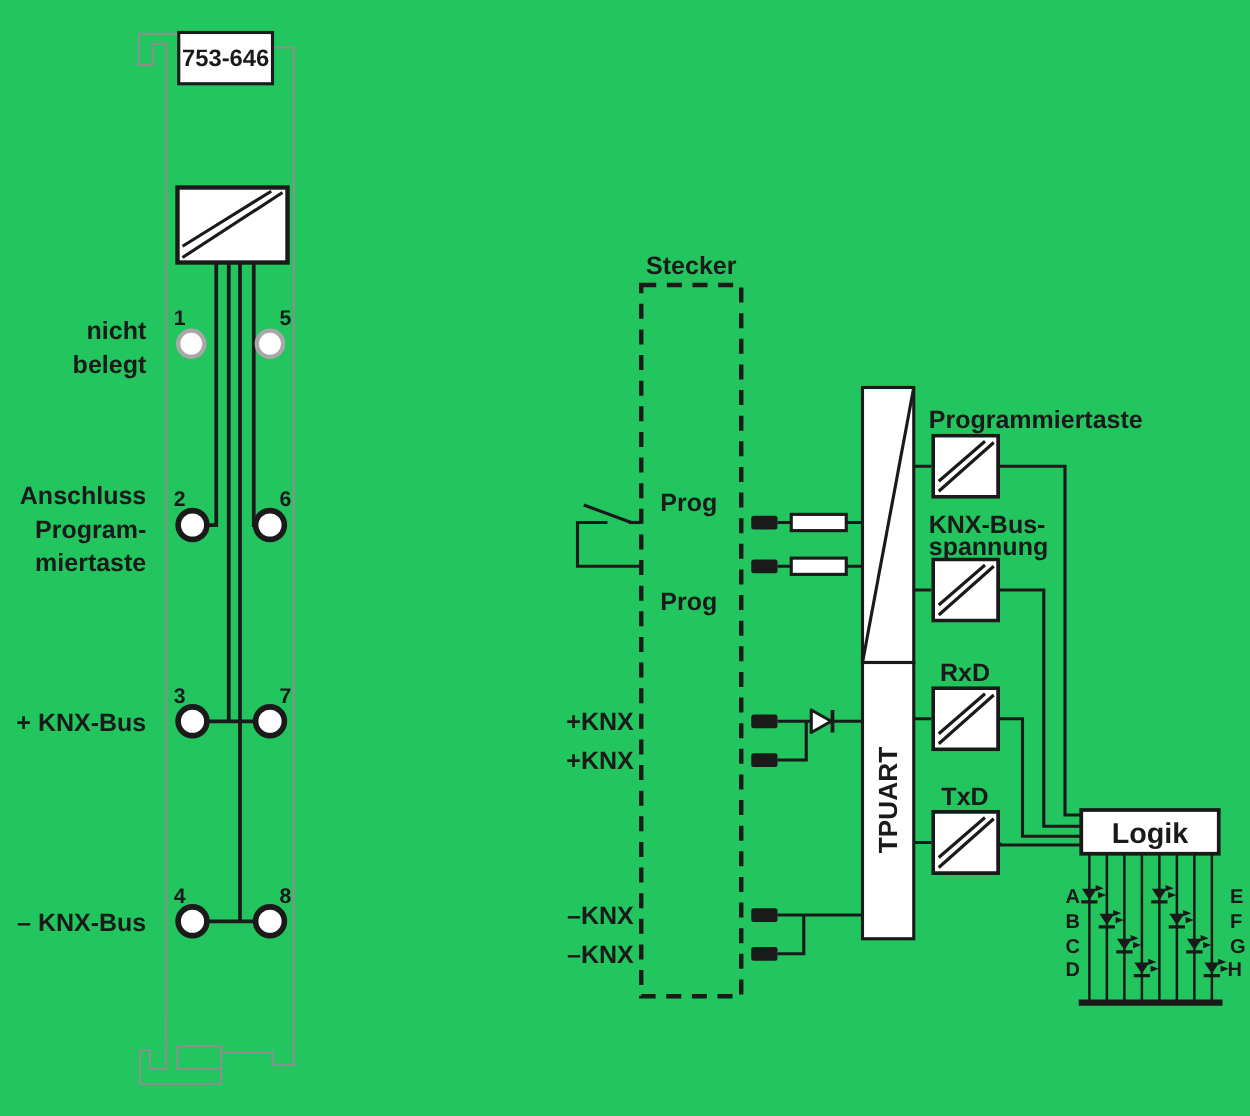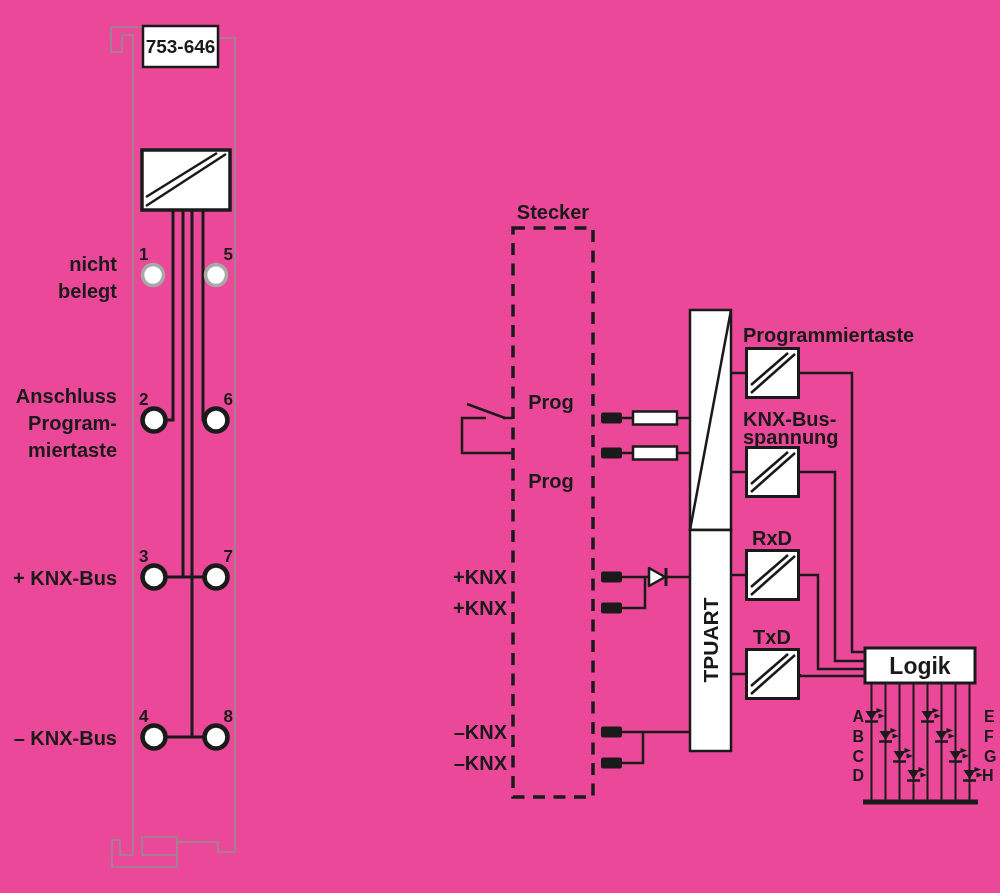--- a/index.html
+++ b/index.html
@@ -1,16 +1,16 @@
 <!DOCTYPE html>
 <html><head>
 <meta charset="utf-8">
 <style>
   html,body{margin:0;padding:0;background:#ffffff;}
-  .stage{position:relative;width:1000px;height:893px;background:#ec4899;overflow:hidden;}
+  .stage{position:relative;width:1000px;height:893px;background:#22c55e;overflow:hidden;}
   svg text{font-family:"Liberation Sans",sans-serif;font-weight:700;fill:#1a1a1a;}
   .t16{font-size:16px;}
   .t17{font-size:17px;}
   .t19{font-size:19px;}
   .t20{font-size:20px;}
   .t21{font-size:21px;}
   .t23{font-size:23px;}
   .mid{text-anchor:middle;}
   .end{text-anchor:end;}
   .ink{stroke:#1a1a1a;fill:none;}

